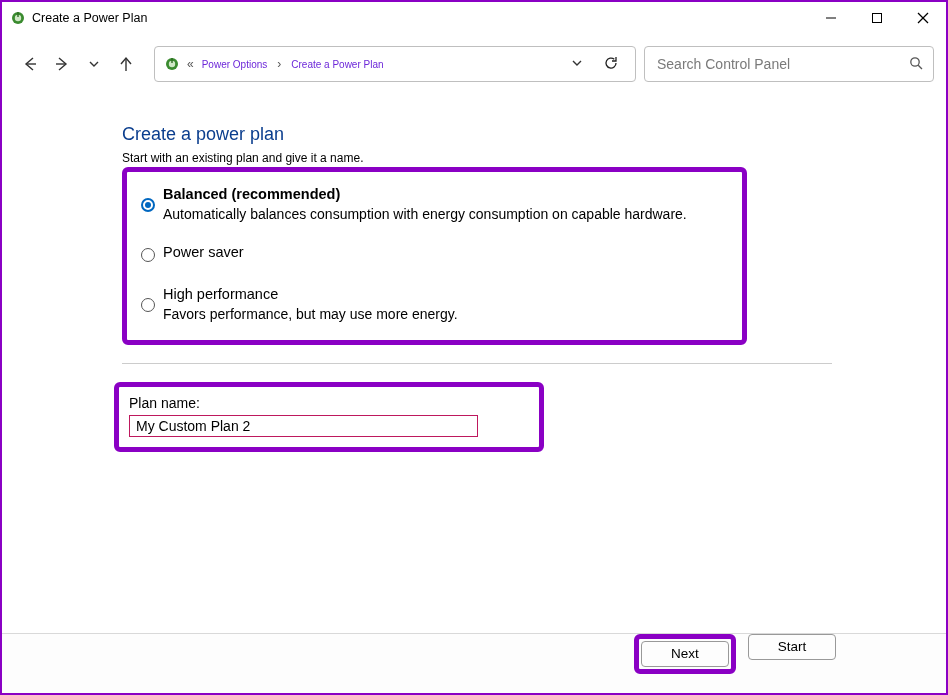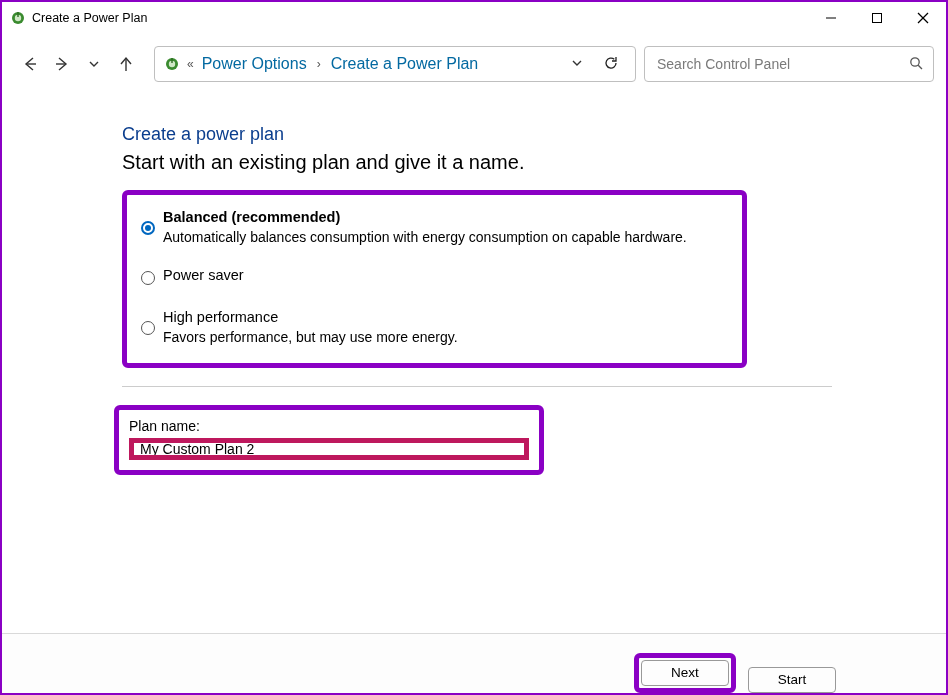--- a/index.html
+++ b/index.html
@@ -71,22 +71,22 @@
     width: 18px; height: 18px; margin-right: 6px;
     display: flex; align-items:center; justify-content:center;
   }
   .addr-angle {
     color: #555;
     margin-right: 4px;
     font-size: 12px;
   }
   .addr-seg {
     padding: 2px 4px;
-    color: #0369a1;
-    font-size: 16px;
+    color: #6d28d9;
+    font-size: 10px;
   }
   .addr-chev {
     color: #555;
     padding: 0 6px;
     font-size: 12px;
   }
   .addr-spacer { flex:1; }
   .addr-drop {
     color: #555; padding: 0 12px;
   }
@@ -119,22 +119,22 @@
     padding: 30px 0 0 120px;
     position: relative;
   }
   .page-title {
     color: #0b3e8e;
     font-size: 18px;
     font-weight: 400;
     margin-bottom: 6px;
   }
   .page-sub {
-    font-size: 20px;
-    margin-bottom: 16px;
+    font-size: 12px;
+    margin-bottom: 2px;
   }
   .hi-plans {
     border: 5px solid #8a00c4;
     border-radius: 6px;
     padding: 14px 14px 14px 14px;
     width: 625px;
   }
   .plan {
     display: flex;
     align-items: center;
@@ -179,35 +179,35 @@
     border-radius: 6px;
     padding: 8px 10px 10px 10px;
     width: 430px;
     margin-left: -8px;
   }
   .name-label {
     font-size: 14px;
     margin-bottom: 4px;
   }
   .name-input {
-    width: 400px;
+    width: 349px;
     height: 22px;
-    border: 5px solid #be185d;
+    border: 1px solid #be185d;
     padding: 2px 6px;
     font-size: 14px;
     font-family: inherit;
     background: #fff;
   }
   
   .footer {
     height: 60px;
     border-top: 1px solid #d9d9d9;
     background: #fdfdfd;
     display: flex;
-    align-items: flex-end;
+    align-items: flex-start;
     justify-content: flex-end;
     padding-right: 110px;
     gap: 12px;
     padding-left: 36px;
   }
   .btn {
     min-width: 88px;
     height: 26px;
     border: 1px solid #999;
     border-radius: 4px;

